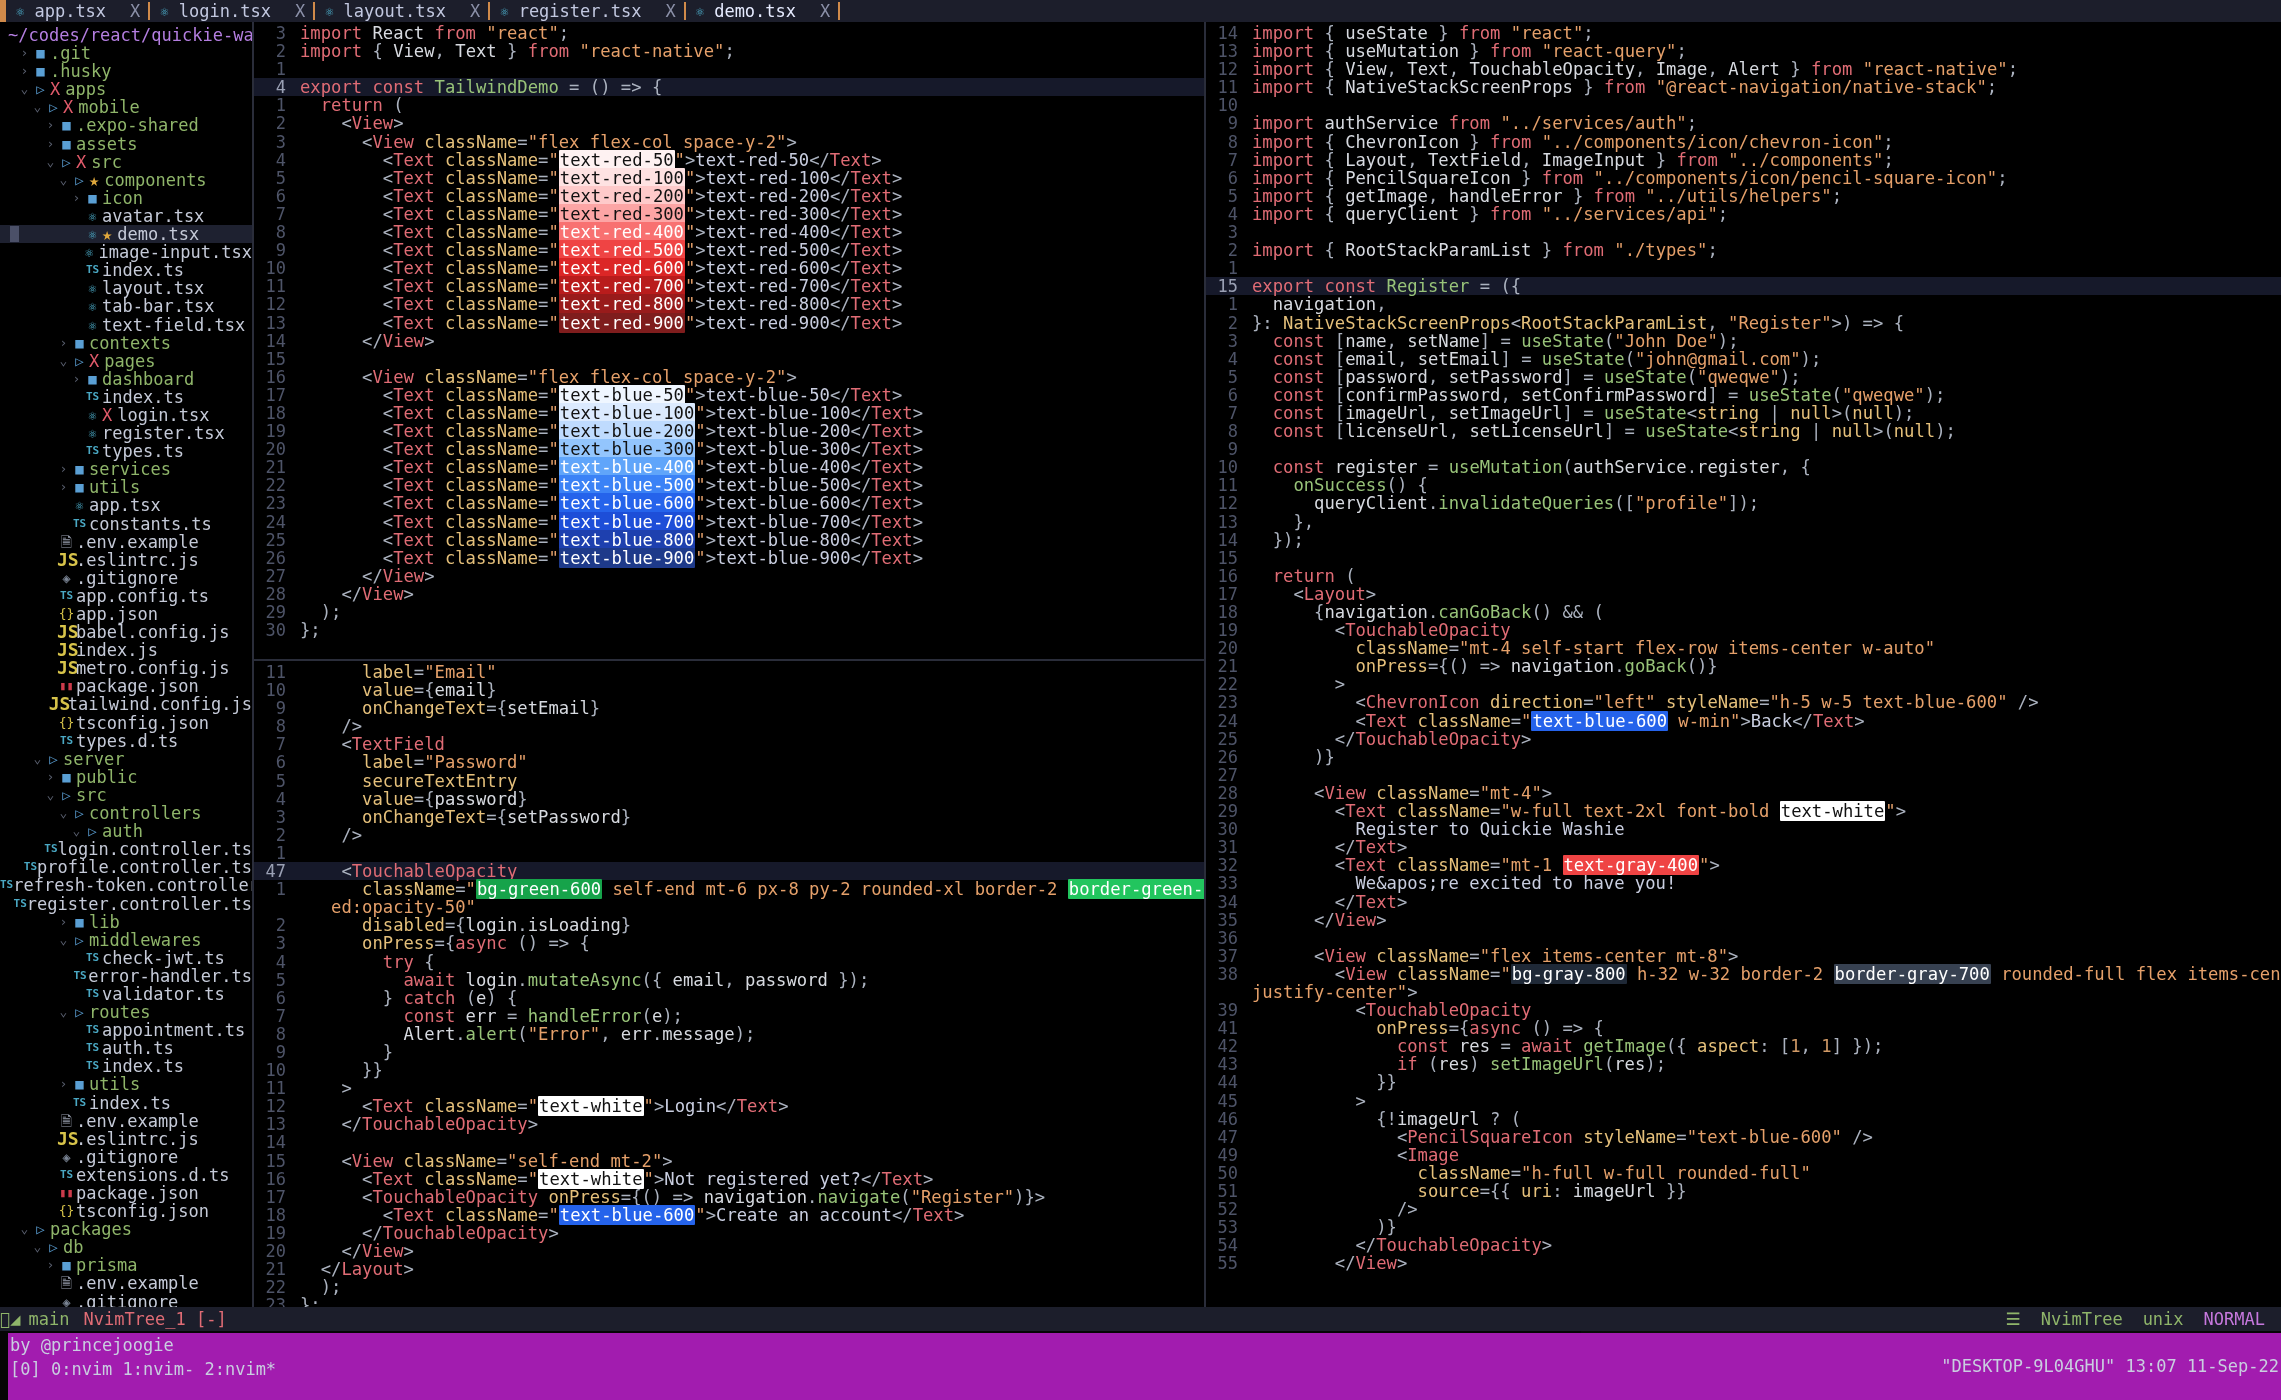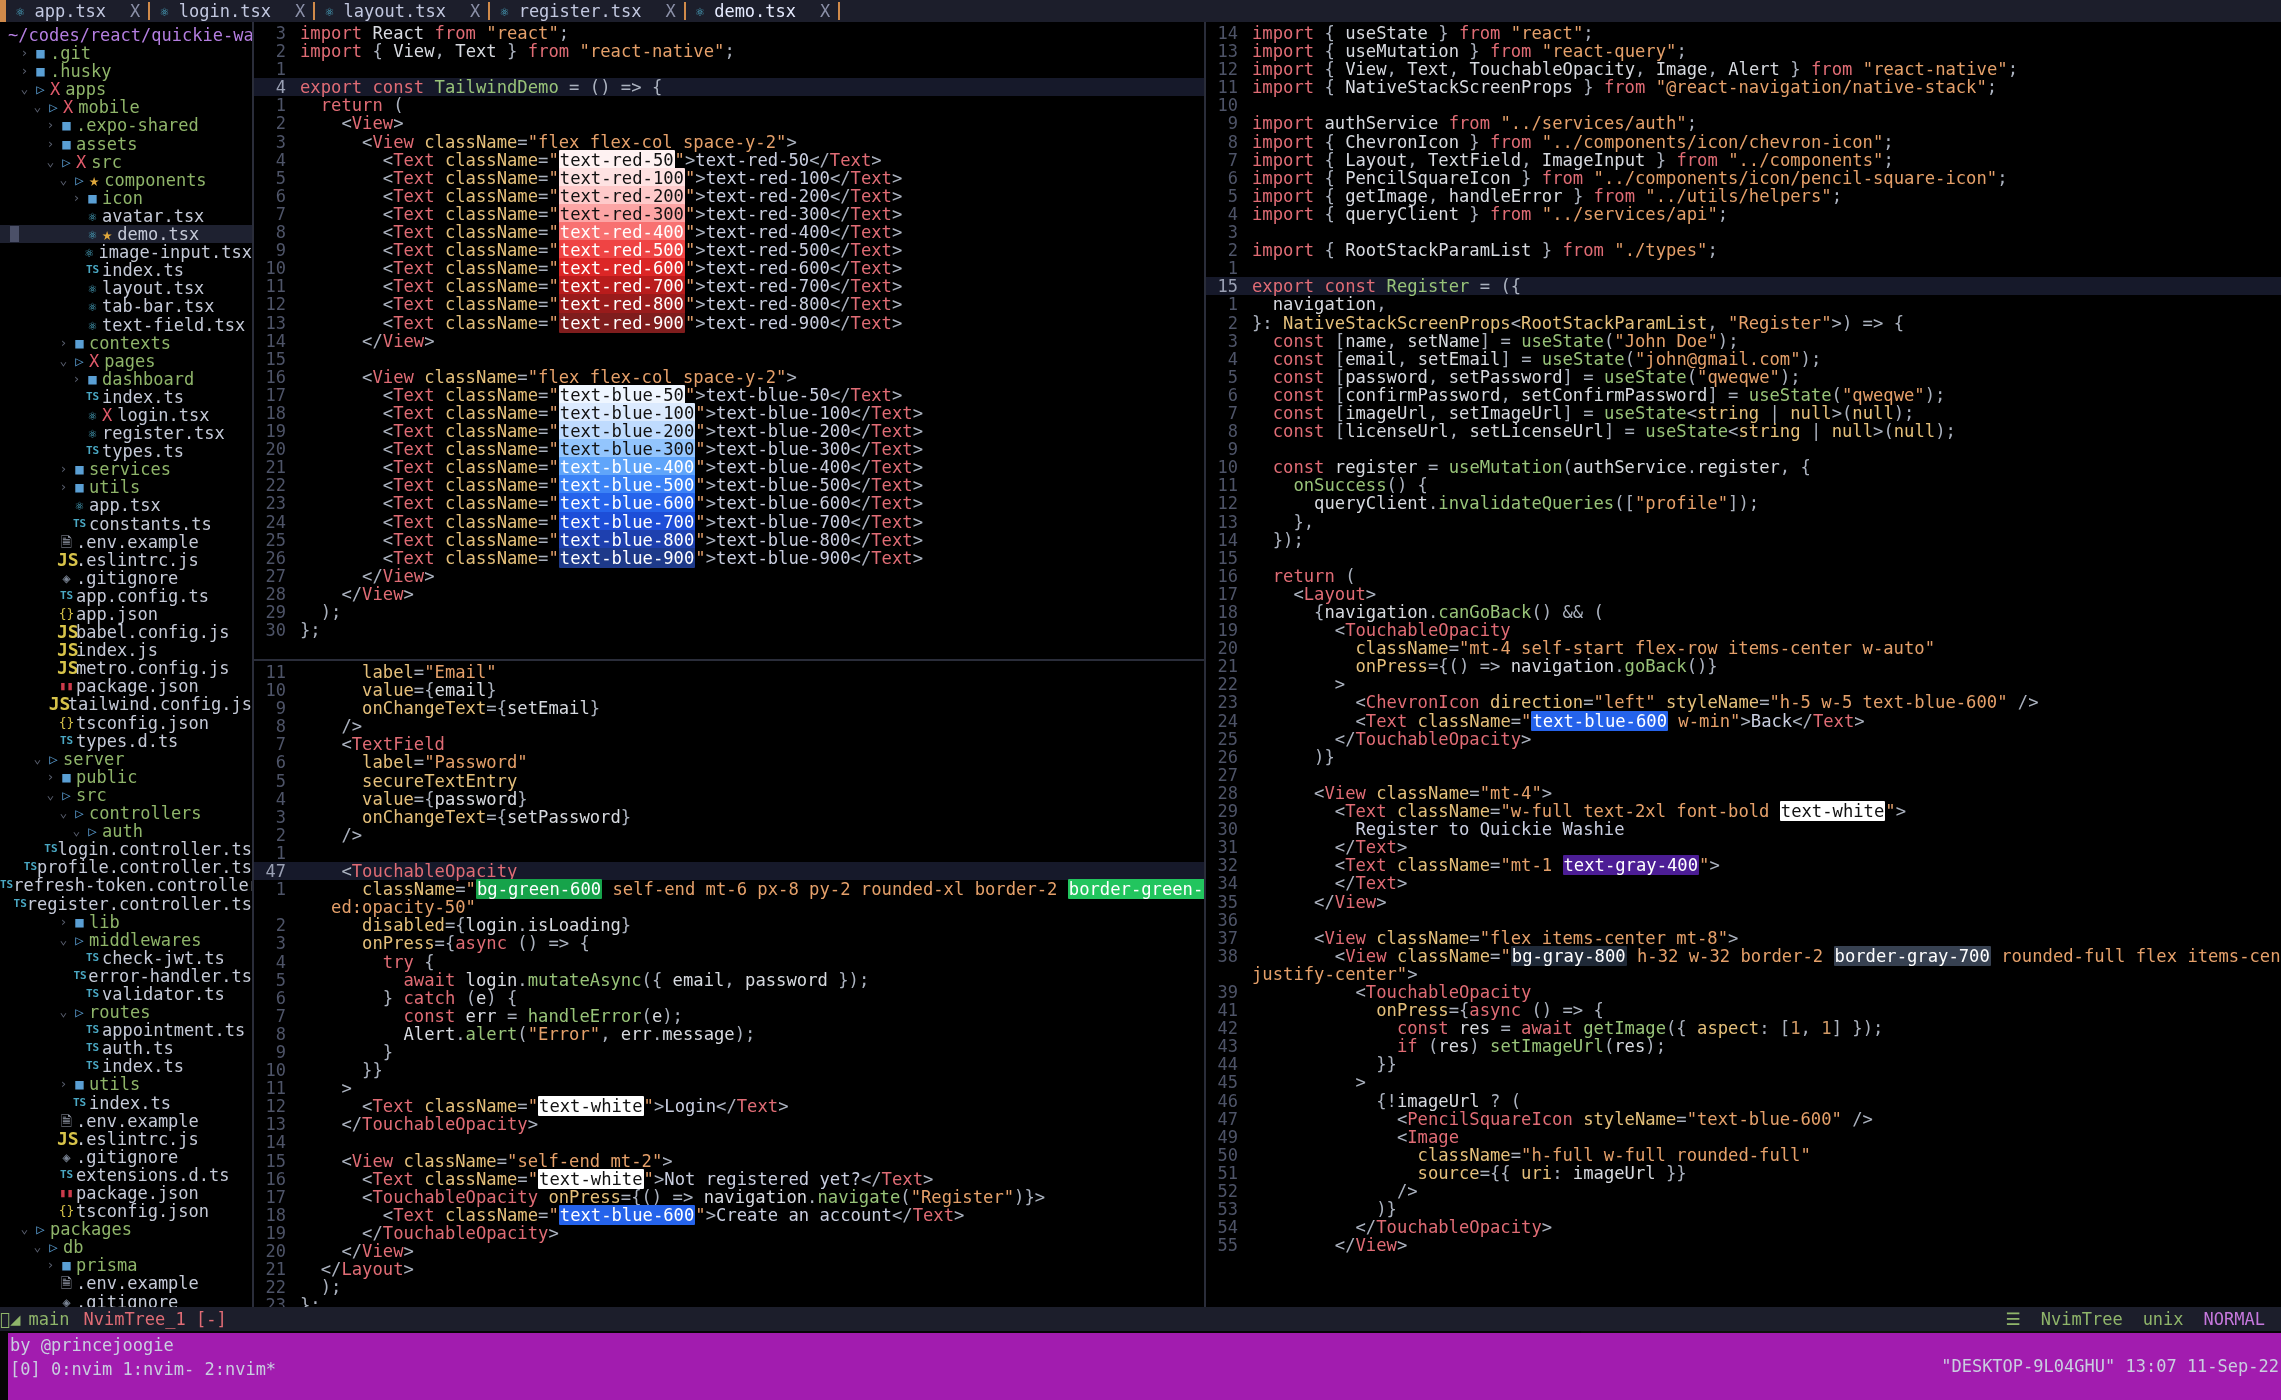--- a/index.html
+++ b/index.html
@@ -97,21 +97,21 @@
   .tw-blue-300 { background:#93c5fd; color:#111; }
   .tw-blue-400 { background:#60a5fa; color:#fff; }
   .tw-blue-500 { background:#3b82f6; color:#fff; }
   .tw-blue-600 { background:#2563eb; color:#fff; }
   .tw-blue-700 { background:#1d4ed8; color:#fff; }
   .tw-blue-800 { background:#1e40af; color:#fff; }
   .tw-blue-900 { background:#1e3a8a; color:#fff; }
   .tw-green-600 { background:#16a34a; color:#fff; }
   .tw-green-500 { background:#22c55e; color:#fff; }
   .tw-white { background:#ffffff; color:#111; }
-  .tw-gray-400 { background:#4c1d95; color:#fff; }
+  .tw-gray-400 { background:#ef4444; color:#fff; }
   .tw-gray-800 { background:#1f2937; color:#fff; }
   .tw-gray-700 { background:#374151; color:#fff; }
 
   .hsep { height:2px; background:#2a2d3a; width:100%; }
 
   
   .statusline { position:absolute; left:0; top:1307px; width:2281px; height:24px;
                 background:#1c1e2b; display:flex; align-items:center; font-size:17px; }
   .st-branch { color:#8fb56a; padding-left:8px; }
   .st-tree  { color:#e06c75; padding-left:14px; }
@@ -743,20 +743,21 @@
           <div class="cline"><span class="lnum">23</span><span class="ctext">          <span class="punc">&lt;</span><span class="tag">ChevronIcon</span> <span class="attr">direction</span><span class="punc">=</span><span class="str">"left"</span> <span class="attr">styleName</span><span class="punc">=</span><span class="str">"h-5 w-5 text-blue-600"</span> <span class="punc">/&gt;</span></span></div>
           <div class="cline"><span class="lnum">24</span><span class="ctext">          <span class="punc">&lt;</span><span class="tag">Text</span> <span class="attr">className</span><span class="punc">=</span><span class="str">"</span><span class="tw tw-blue-600">text-blue-600</span><span class="str"> w-min"</span><span class="punc">&gt;</span><span class="ctext">Back</span><span class="punc">&lt;/</span><span class="tag">Text</span><span class="punc">&gt;</span></span></div>
           <div class="cline"><span class="lnum">25</span><span class="ctext">        <span class="punc">&lt;/</span><span class="tag">TouchableOpacity</span><span class="punc">&gt;</span></span></div>
           <div class="cline"><span class="lnum">26</span><span class="ctext">      <span class="punc">)}</span></span></div>
           <div class="cline"><span class="lnum">27</span><span class="ctext"></span></div>
           <div class="cline"><span class="lnum">28</span><span class="ctext">      <span class="punc">&lt;</span><span class="tag">View</span> <span class="attr">className</span><span class="punc">=</span><span class="str">"mt-4"</span><span class="punc">&gt;</span></span></div>
           <div class="cline"><span class="lnum">29</span><span class="ctext">        <span class="punc">&lt;</span><span class="tag">Text</span> <span class="attr">className</span><span class="punc">=</span><span class="str">"w-full text-2xl font-bold </span><span class="tw tw-white">text-white</span><span class="str">"</span><span class="punc">&gt;</span></span></div>
           <div class="cline"><span class="lnum">30</span><span class="ctext">          <span class="ctext">Register to Quickie Washie</span></span></div>
           <div class="cline"><span class="lnum">31</span><span class="ctext">        <span class="punc">&lt;/</span><span class="tag">Text</span><span class="punc">&gt;</span></span></div>
           <div class="cline"><span class="lnum">32</span><span class="ctext">        <span class="punc">&lt;</span><span class="tag">Text</span> <span class="attr">className</span><span class="punc">=</span><span class="str">"mt-1 </span><span class="tw tw-gray-400">text-gray-400</span><span class="str">"</span><span class="punc">&gt;</span></span></div>
+          <div class="cline"><span class="lnum">33</span><span class="ctext">          <span class="ctext">We&amp;apos;re excited to have you!</span></span></div>
           <div class="cline"><span class="lnum">34</span><span class="ctext">        <span class="punc">&lt;/</span><span class="tag">Text</span><span class="punc">&gt;</span></span></div>
           <div class="cline"><span class="lnum">35</span><span class="ctext">      <span class="punc">&lt;/</span><span class="tag">View</span><span class="punc">&gt;</span></span></div>
           <div class="cline"><span class="lnum">36</span><span class="ctext"></span></div>
           <div class="cline"><span class="lnum">37</span><span class="ctext">      <span class="punc">&lt;</span><span class="tag">View</span> <span class="attr">className</span><span class="punc">=</span><span class="str">"flex items-center mt-8"</span><span class="punc">&gt;</span></span></div>
           <div class="cline"><span class="lnum">38</span><span class="ctext">        <span class="punc">&lt;</span><span class="tag">View</span> <span class="attr">className</span><span class="punc">=</span><span class="str">"</span><span class="tw tw-gray-800">bg-gray-800</span><span class="str"> h-32 w-32 border-2 </span><span class="tw tw-gray-700">border-gray-700</span><span class="str"> rounded-full flex items-center</span></span></div>
           <div class="cline"><span class="lnum"></span><span class="ctext"><span class="str">justify-center"</span><span class="punc">&gt;</span></span></div>
           <div class="cline"><span class="lnum">39</span><span class="ctext">          <span class="punc">&lt;</span><span class="tag">TouchableOpacity</span></span></div>
           <div class="cline"><span class="lnum">41</span><span class="ctext">            <span class="attr">onPress</span><span class="punc">={</span><span class="kw">async</span> <span class="punc">() =&gt; {</span></span></div>
           <div class="cline"><span class="lnum">42</span><span class="ctext">              <span class="kw">const</span> <span class="varr">res</span> <span class="punc">=</span> <span class="kw">await</span> <span class="fn">getImage</span><span class="punc">({</span> <span class="attr">aspect</span><span class="punc">: [</span><span class="num">1</span><span class="punc">,</span> <span class="num">1</span><span class="punc">] });</span></span></div>
           <div class="cline"><span class="lnum">43</span><span class="ctext">              <span class="kw">if</span> <span class="punc">(</span><span class="varr">res</span><span class="punc">)</span> <span class="fn">setImageUrl</span><span class="punc">(</span><span class="varr">res</span><span class="punc">);</span></span></div>

